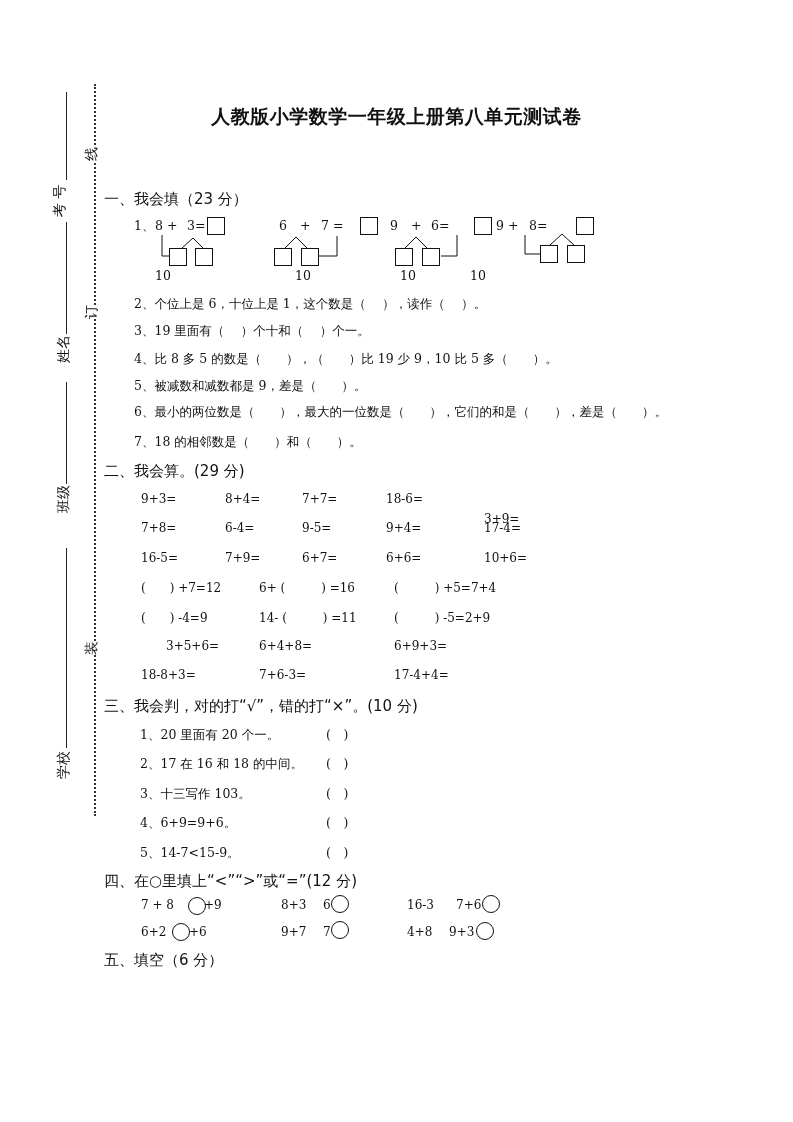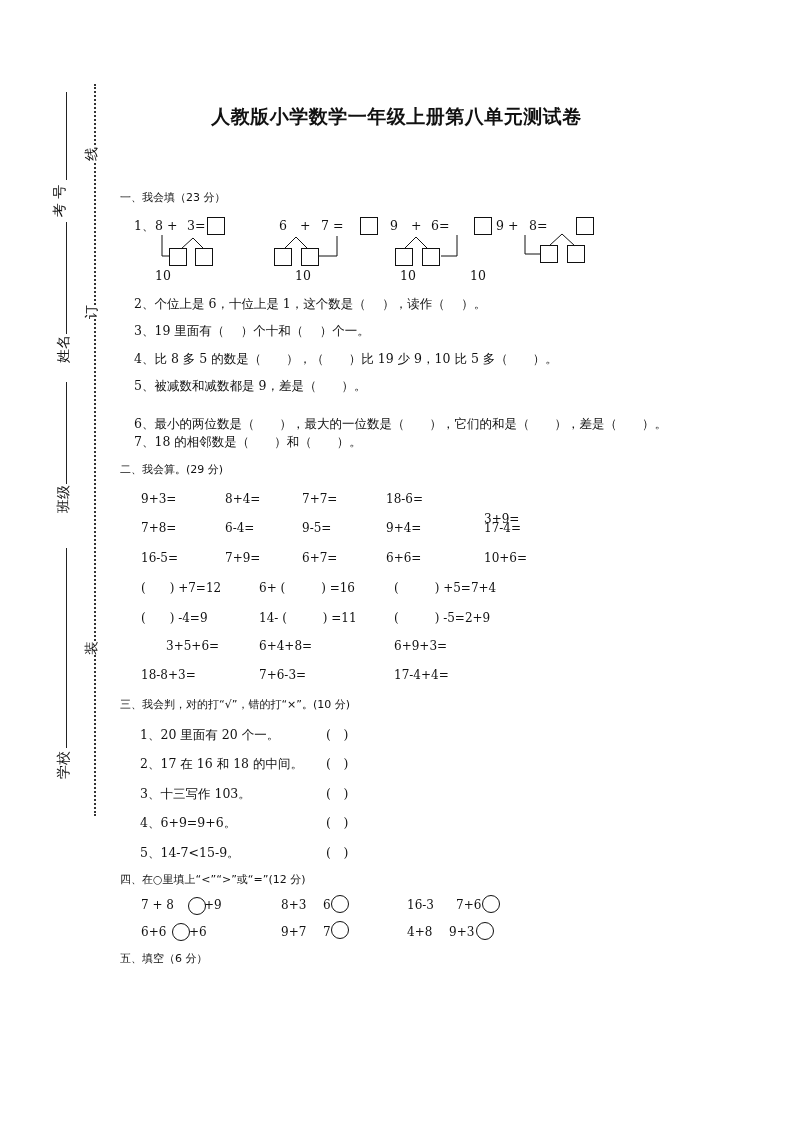--- a/index.html
+++ b/index.html
@@ -1,21 +1,21 @@
 <!DOCTYPE html>
 <html><head>
 <meta charset="utf-8">
 <style>
   html, body { margin: 0; padding: 0; background: #ffffff; }
   body { width: 793px; height: 1122px; position: relative; overflow: hidden;
          font-family: "DejaVu Serif", "Liberation Serif", serif; color: #111; }
   .abs { position: absolute; white-space: nowrap; }
   .title { font-family: "DejaVu Sans", "Liberation Sans", sans-serif; font-weight: bold;
            font-size: 19px; left: 0; width: 793px; text-align: center; top: 104px; letter-spacing: 0.5px; }
-  .sec { font-family: "DejaVu Sans", "Liberation Sans", sans-serif; font-size: 11px; left: 120px; }
+  .sec { font-family: "DejaVu Sans", "Liberation Sans", sans-serif; font-size: 15px; left: 104px; }
   .q { font-size: 12.5px; }
   .calc { font-size: 12px; }
   
   .dotline { position: absolute; left: 94px; top: 84px; width: 0; height: 732px;
              border-left: 2px dotted #333; }
   .vline { position: absolute; left: 66px; width: 0; border-left: 1px solid #222; }
   .vlabel { position: absolute; font-family: "DejaVu Sans", "Liberation Sans", sans-serif;
             font-size: 14px; transform: rotate(-90deg); transform-origin: center center; white-space: nowrap; }
   .bindchar { position: absolute; font-family: "DejaVu Sans", "Liberation Sans", sans-serif;
               font-size: 14px; transform: rotate(-90deg); background: #fff; line-height: 16px; }
@@ -92,21 +92,21 @@
       <polyline points="525,235 525,254 540,254"></polyline>
       <polyline points="549,246 562,234 575,246"></polyline>
     </g>
   </svg>
 </div>
 
 <div class="abs q" style="left:134px; top:296px;">2、个位上是 6，十位上是 1，这个数是（　 ），读作（　 ）。</div>
 <div class="abs q" style="left:134px; top:323px;">3、19 里面有（　 ）个十和（　 ）个一。</div>
 <div class="abs q" style="left:134px; top:351px;">4、比 8 多 5 的数是（　　），（　　）比 19 少 9，10 比 5 多（　　）。</div>
 <div class="abs q" style="left:134px; top:378px;">5、被减数和减数都是 9，差是（　　）。</div>
-<div class="abs q" style="left:134px; top:416px;">6、最小的两位数是（　　），最大的一位数是（　　），它们的和是（　　），差是（　　）。</div>
+<div class="abs q" style="left:134px; top:404px;">6、最小的两位数是（　　），最大的一位数是（　　），它们的和是（　　），差是（　　）。</div>
 <div class="abs q" style="left:134px; top:434px;">7、18 的相邻数是（　　）和（　　）。</div>
 
 <div class="abs sec" style="top:462px;">二、我会算。(29 分)</div>
 
 <div>
   <span class="abs calc" style="left:141px; top:492px;">9+3=</span>
   <span class="abs calc" style="left:225px; top:492px;">8+4=</span>
   <span class="abs calc" style="left:302px; top:492px;">7+7=</span>
   <span class="abs calc" style="left:386px; top:492px;">18-6=</span>
   <span class="abs calc" style="left:484px; top:512px;text-align:right;">3+9=</span>
@@ -162,21 +162,21 @@
   <span class="abs calc" style="left:204px; top:898px;">+9</span>
 
   <span class="abs calc" style="left:281px; top:898px;">8+3</span>
   <span class="abs calc" style="left:323px; top:898px;">6</span>
   <div class="circ" style="left:331px; top:895px;"></div>
 
   <span class="abs calc" style="left:407px; top:898px;">16-3</span>
   <span class="abs calc" style="left:456px; top:898px;">7+6</span>
   <div class="circ" style="left:482px; top:895px;"></div>
 
-  <span class="abs calc" style="left:141px; top:925px;">6+6</span>
+  <span class="abs calc" style="left:141px; top:925px;">6+2</span>
   <div class="circ" style="left:172px; top:923px;"></div>
   <span class="abs calc" style="left:189px; top:925px;">+6</span>
 
   <span class="abs calc" style="left:281px; top:925px;">9+7</span>
   <span class="abs calc" style="left:323px; top:925px;">7</span>
   <div class="circ" style="left:331px; top:921px;"></div>
 
   <span class="abs calc" style="left:407px; top:925px;">4+8</span>
   <span class="abs calc" style="left:449px; top:925px;">9+3</span>
   <div class="circ" style="left:476px; top:922px;"></div>

